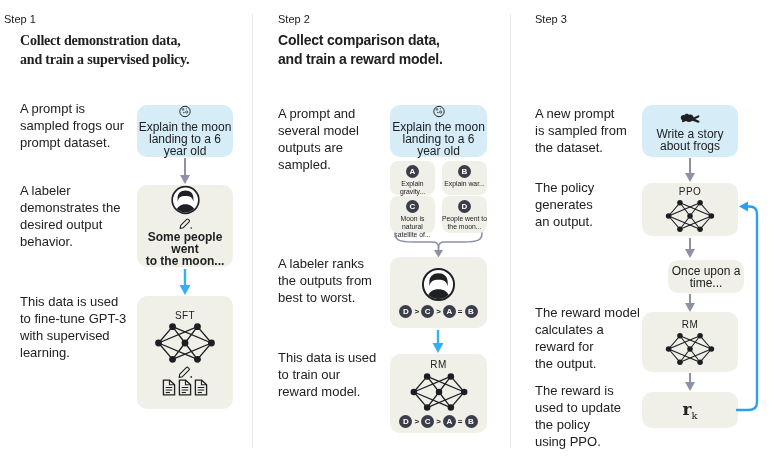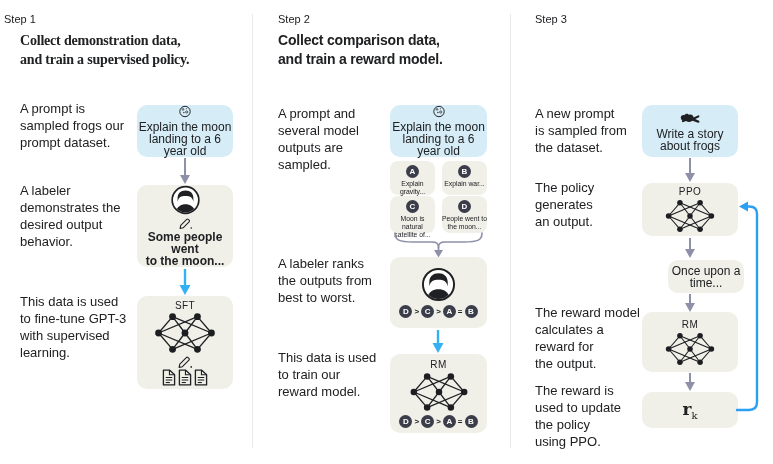--- a/index.html
+++ b/index.html
@@ -136,21 +136,21 @@
       </svg>
     <div class="box-text">Some people went
 to the moon...</div>
   </div>
 
   <svg class="arr" style="left:178px;top:269px;" width="14" height="26">
     <line x1="7" y1="0" x2="7" y2="17" stroke="#33b1f3" stroke-width="2.4"></line>
     <polygon points="1.5,16 12.5,16 7,26" fill="#33b1f3"></polygon>
   </svg>
 
-  <div class="box gray" style="left:137px;top:296px;width:96px;height:93px;gap:1px;">
+  <div class="box gray" style="left:137px;top:296px;width:96px;height:113px;gap:1px;">
     <div class="box-label">SFT</div>
     <svg width="60" height="42">
         <use href="#sym-network"></use>
       </svg>
     <svg width="16" height="13">
         <use href="#sym-pencil"></use>
       </svg>
     <div style="display:flex;gap:2px;">
       <svg width="14" height="17">
           <use href="#sym-doc"></use>

